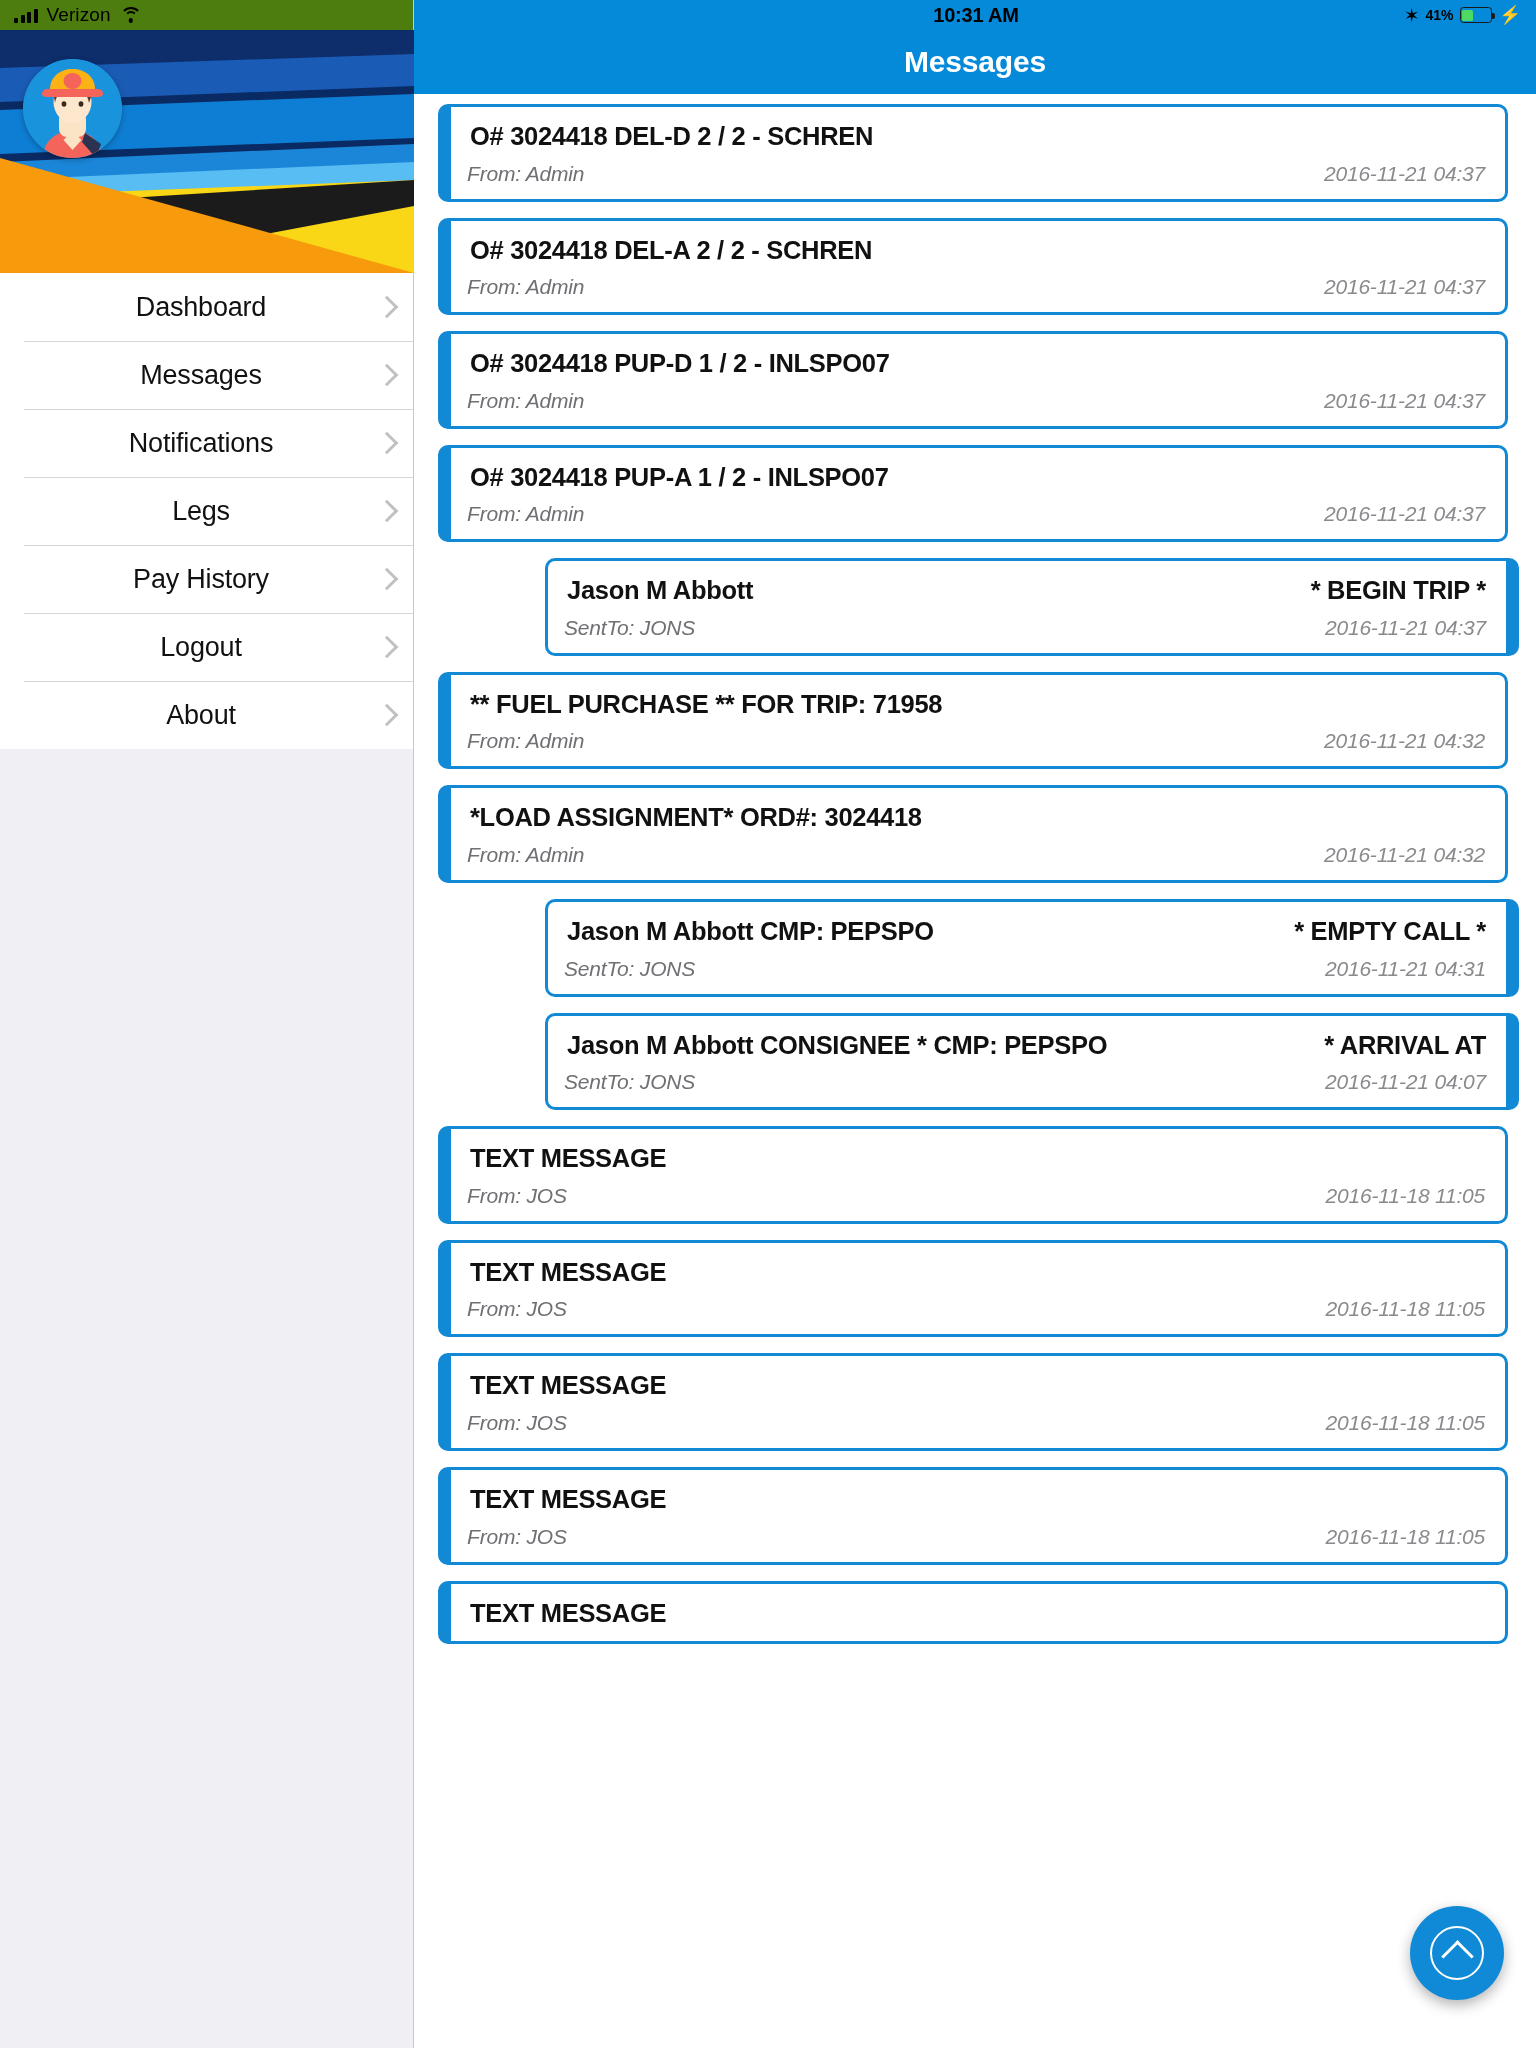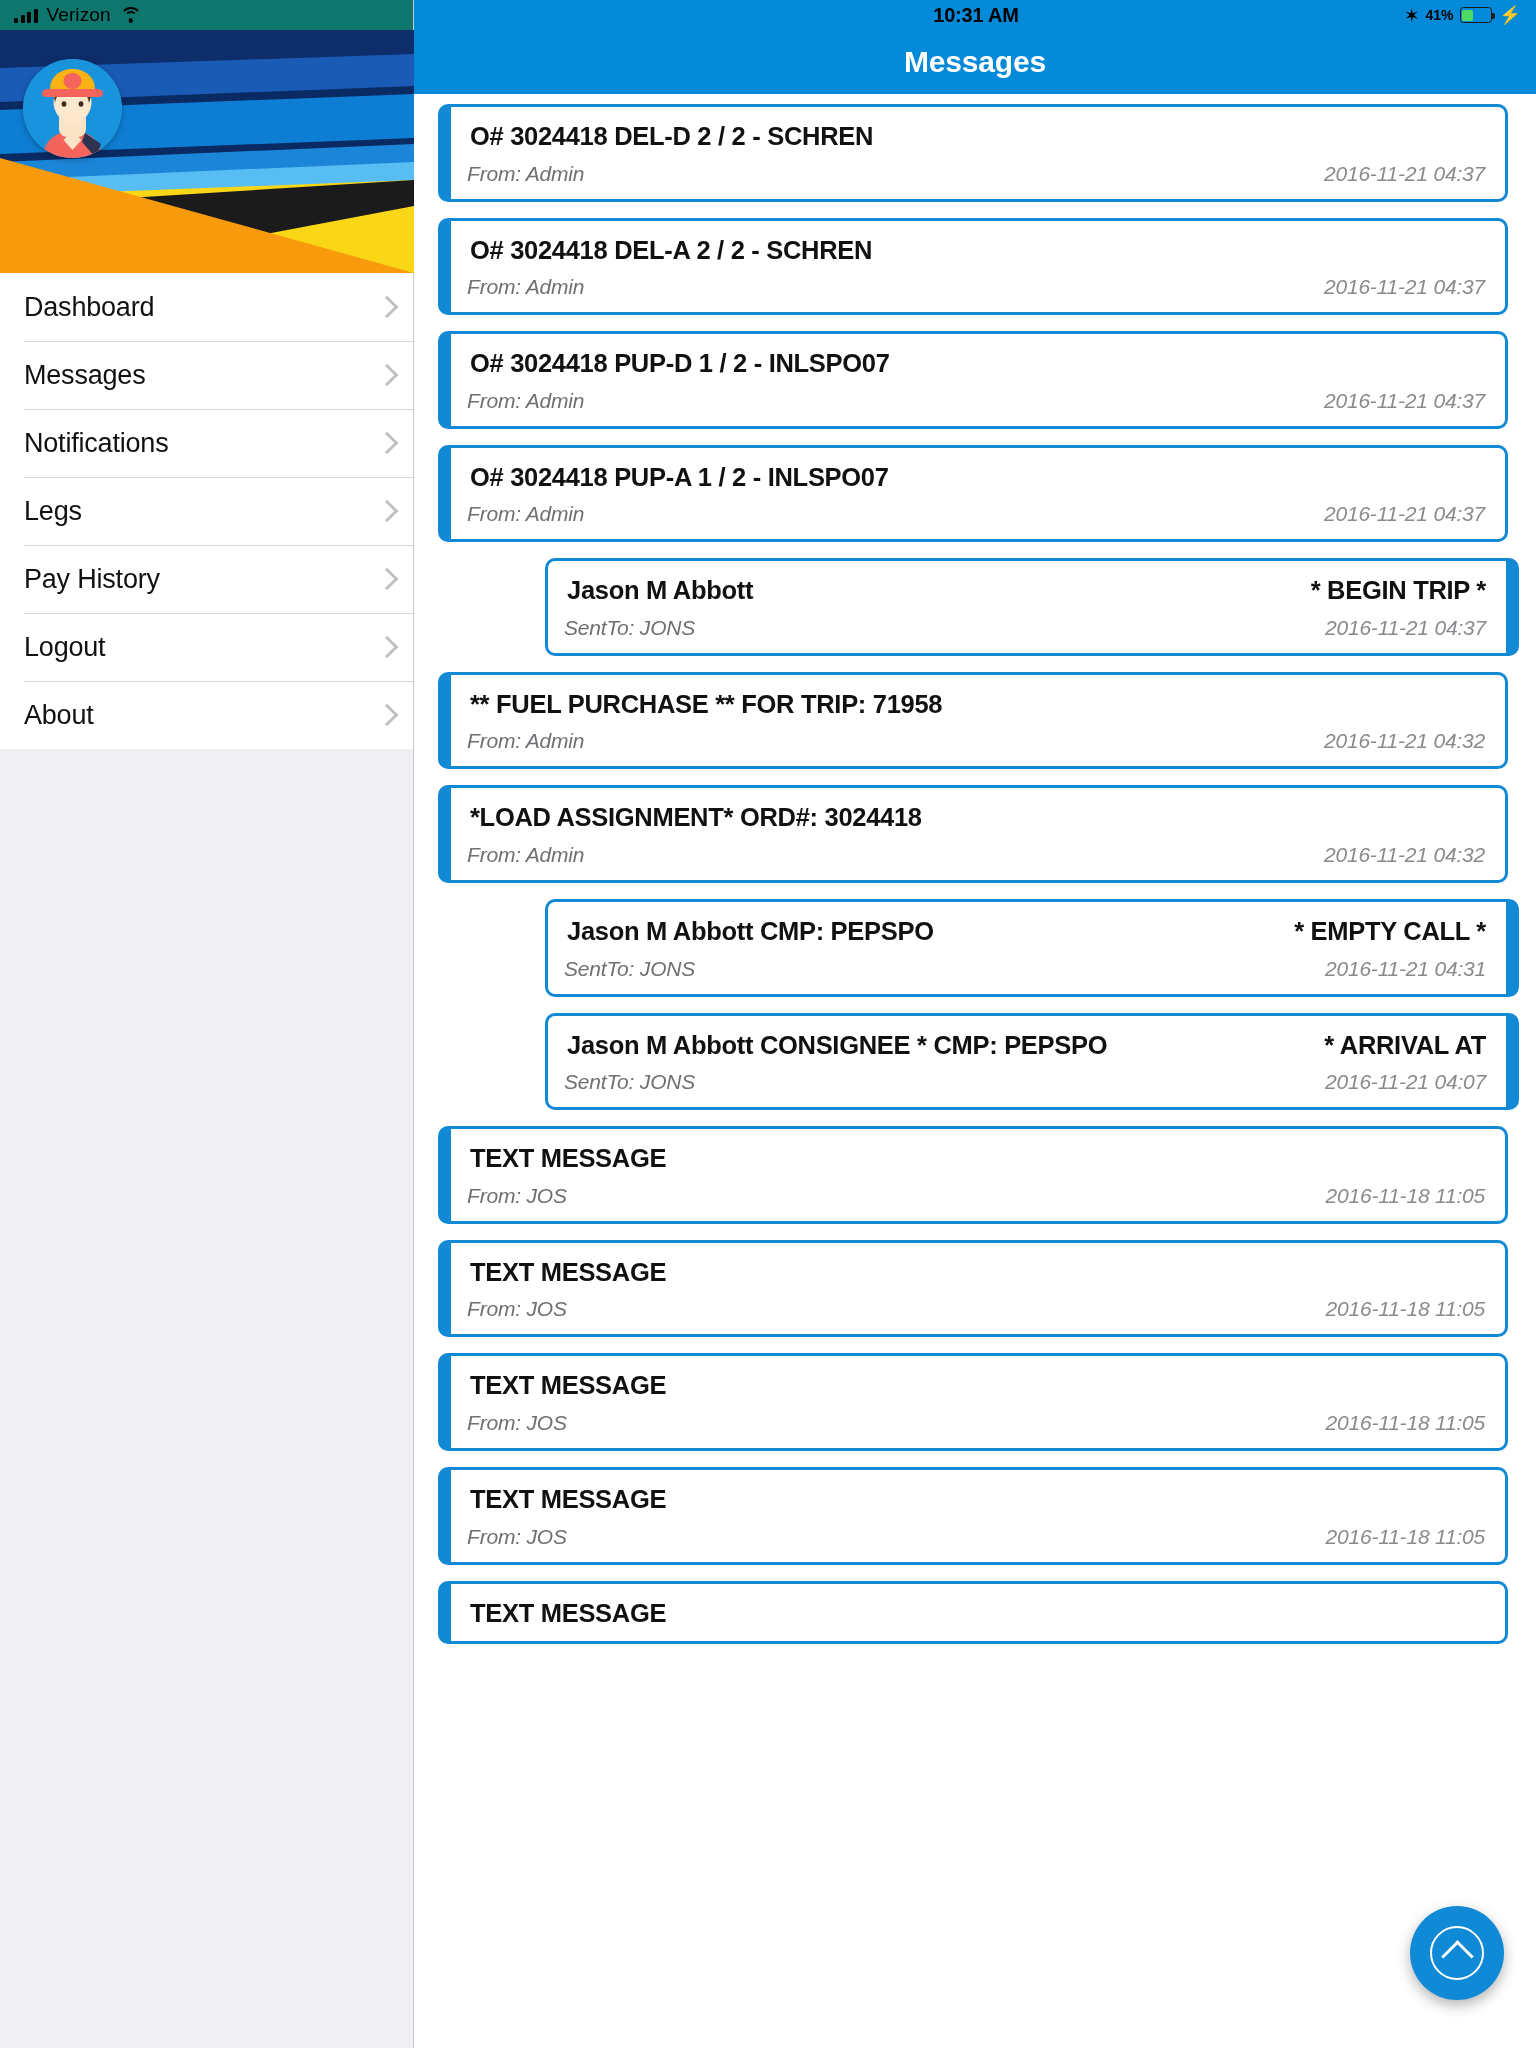--- a/index.html
+++ b/index.html
@@ -13,21 +13,21 @@
 
   
   .sidebar {
     width: 414px; height: 2048px;
     background: #efeff4;
     position: relative;
     flex: 0 0 414px;
     border-right: 1px solid #c8c7cc;
   }
   .sb-status {
-    height: 30px; background: #0f766e;
+    height: 30px; background: #4d7c0f;
     display: flex; align-items: center;
     padding-left: 14px; gap: 9px;
   }
   .sig-bars { display: flex; align-items: flex-end; gap: 2.5px; height: 15px; }
   .sig-bars i { width: 4px; background: #000; border-radius: 1px; display: block; }
   .sig-bars i:nth-child(1) { height: 5px; }
   .sig-bars i:nth-child(2) { height: 8px; }
   .sig-bars i:nth-child(3) { height: 11px; }
   .sig-bars i:nth-child(4) { height: 14px; }
   .carrier { font-size: 19px; color: #000; letter-spacing: 0.1px; }
@@ -55,21 +55,21 @@
     position: absolute; left: 23px; top: 29px;
     width: 99px; height: 99px; border-radius: 50%;
     background: #1a93dd; overflow: hidden;
     box-shadow: 0 2px 6px rgba(0,0,0,0.28);
   }
 
   .menu { background: #fff; }
   .menu-item {
     height: 68px; display: flex; align-items: center;
     padding: 0 22px 0 24px; background: #fff;
-    position: relative; cursor: pointer;
+    position: relative; cursor: pointer; text-align: center;
   }
   .menu-item + .menu-item::before {
     content: ""; position: absolute; left: 24px; right: 0; top: 0;
     height: 1px; background: #d6d6d8;
   }
   .menu-label { font-size: 27px; color: #111; flex: 1; letter-spacing: -0.2px; }
   .chev {
     width: 13px; height: 22px; position: relative; opacity: .55;
   }
   .chev::before {

